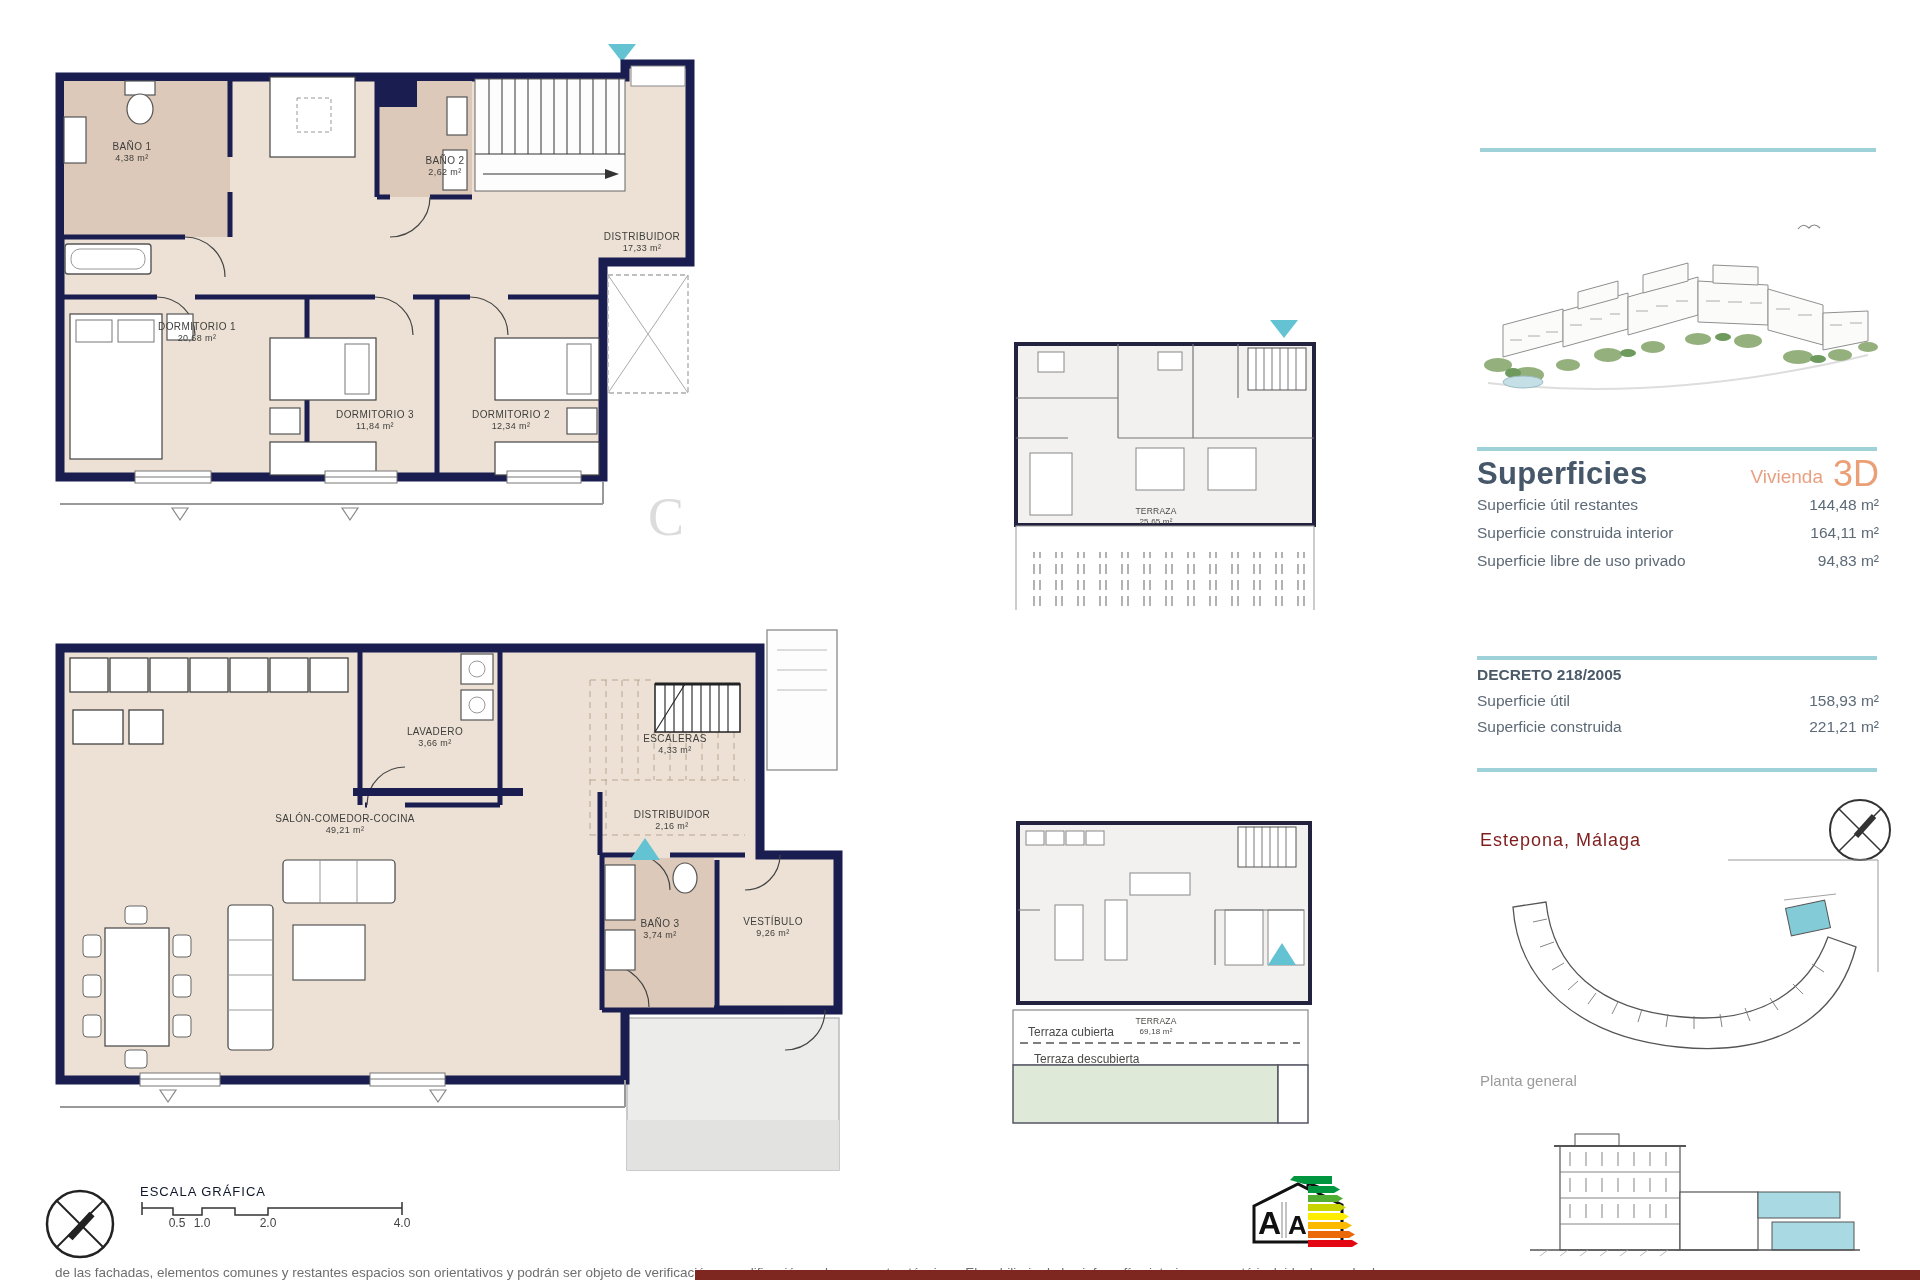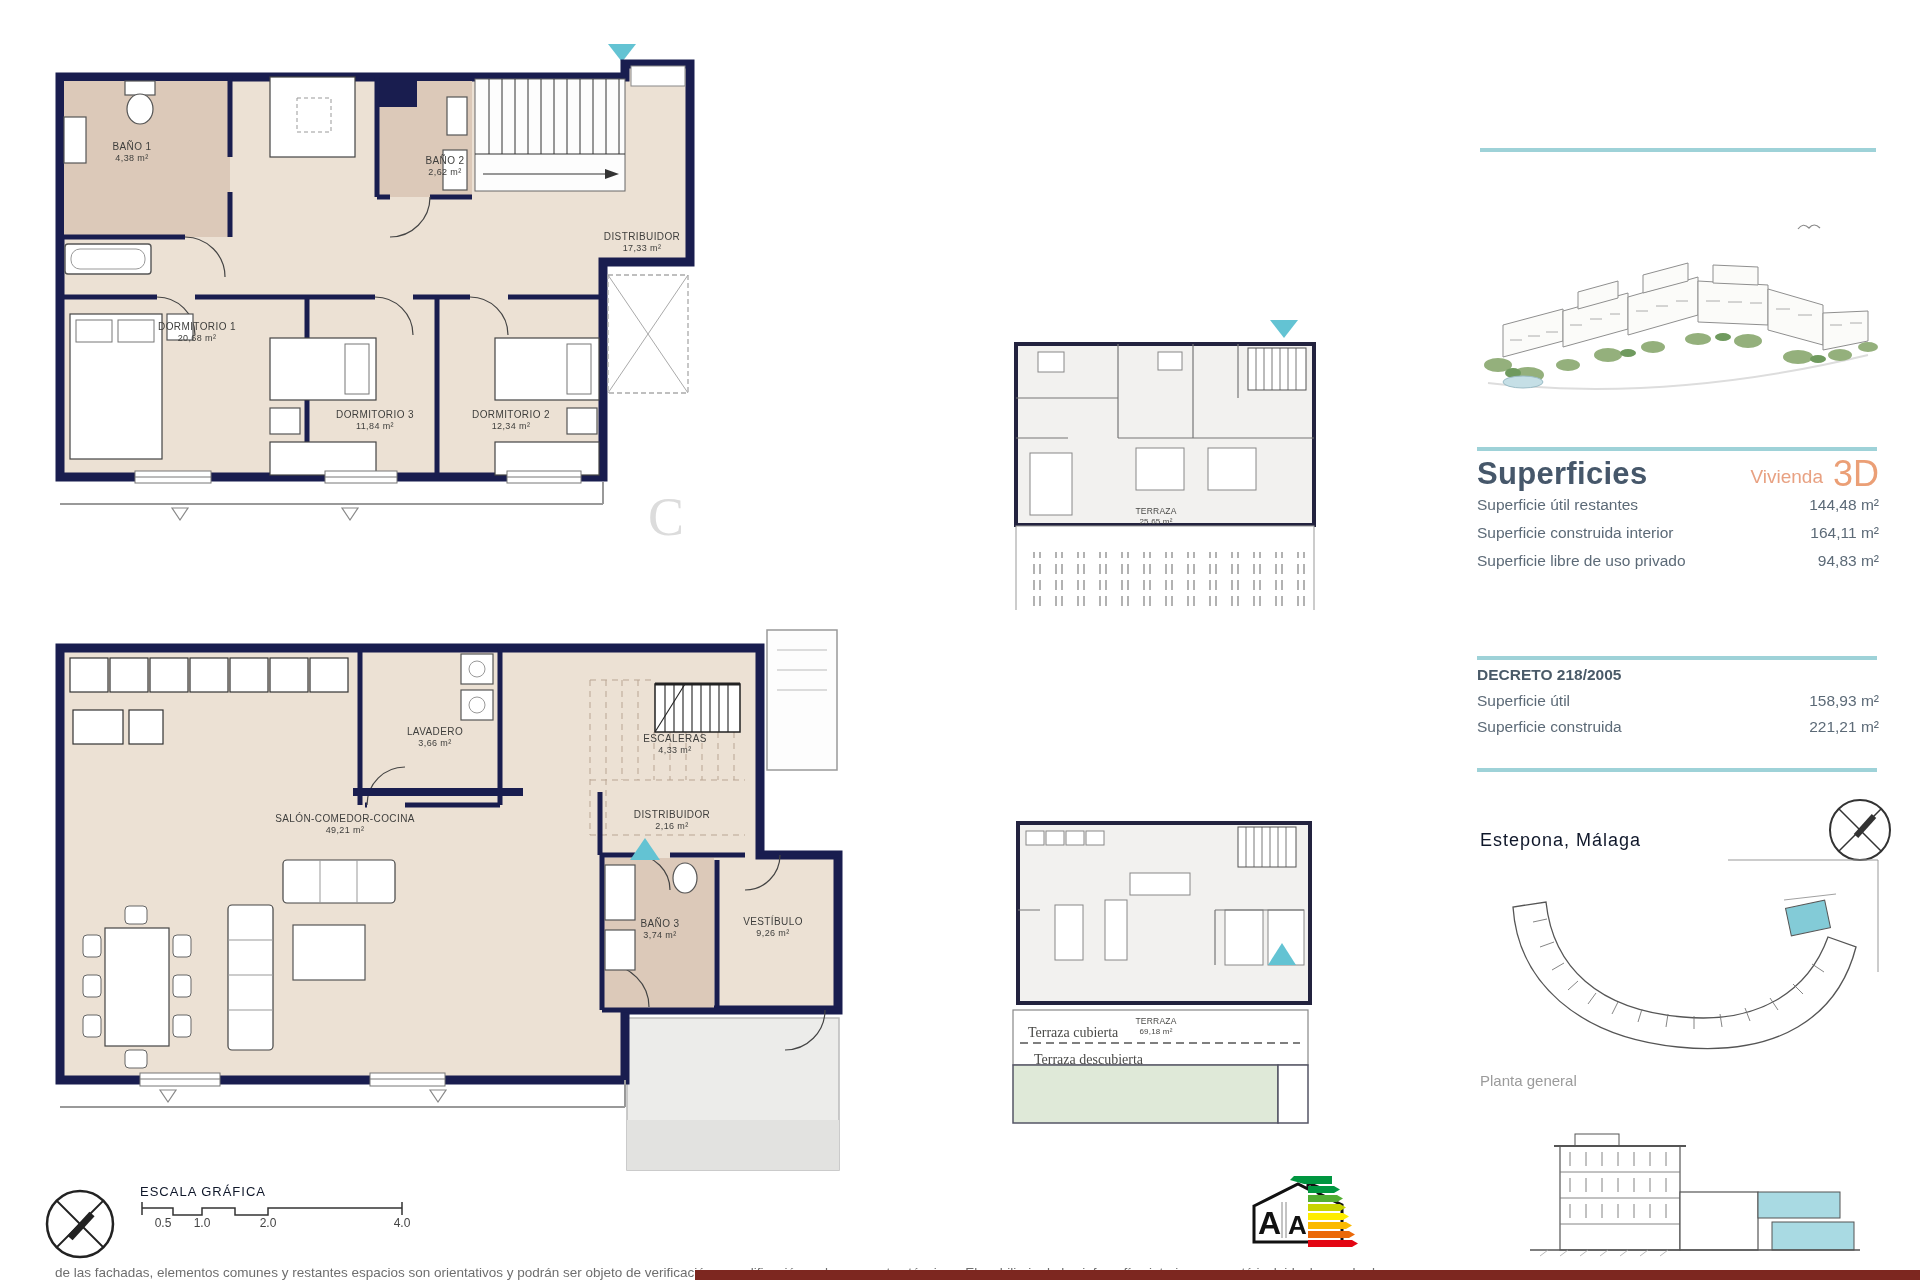--- a/index.html
+++ b/index.html
@@ -8,33 +8,33 @@
   .abs{position:absolute;}
   
   .room-label{position:absolute;transform:translateX(-50%);text-align:center;color:#3e3e3c;
               line-height:1.3;letter-spacing:.4px;white-space:nowrap;}
   .room-label .rn{font-size:10px;}
   .room-label .ra{font-size:9px;}
   .thumb-label{position:absolute;transform:translateX(-50%);text-align:center;color:#4a4a48;
                line-height:1.25;letter-spacing:.2px;white-space:nowrap;}
   .thumb-label .rn{font-size:8.5px;}
   .thumb-label .ra{font-size:8px;}
-  .thumb-note{position:absolute;font-size:14px;color:#4a4a48;white-space:nowrap;font-family:Liberation Serif, serif;}
+  .thumb-note{position:absolute;font-size:12px;color:#4a4a48;white-space:nowrap;}
   
   .tline{position:absolute;height:4px;background:#9ed2d8;}
   .sheet-title{position:absolute;font-size:27px;font-weight:bold;color:#4d5c6e;letter-spacing:.5px;}
   .sheet-title .unit{margin-right:32px;}
   .sup-header{position:absolute;width:402px;display:flex;justify-content:space-between;}
   .sup-title{font-size:31px;font-weight:bold;color:#46576a;letter-spacing:.3px;}
   .sup-sub{font-size:19px;color:#e8a182;padding-bottom:4px;}
   .sup-3d{font-size:36px;color:#eb9f76;font-weight:400;margin-left:10px;line-height:1;}
   .srow{position:absolute;width:402px;display:flex;justify-content:space-between;
         font-size:15.5px;color:#5c6a77;}
   .dec-title{position:absolute;font-size:15.5px;font-weight:bold;color:#4a5a68;}
-  .city{position:absolute;font-size:18px;color:#0f172a;letter-spacing:1px;}
+  .city{position:absolute;font-size:18px;color:#7f1d1d;letter-spacing:1px;}
   .plabel{position:absolute;font-size:15px;color:#9b9b9b;}
   .wmark{position:absolute;font-size:54px;color:#dcdcdc;font-family:"Liberation Serif",serif;}
   
   .scale-title{position:absolute;font-size:13px;color:#0f172a;letter-spacing:1px;}
   .tick{position:absolute;transform:translateX(-50%);font-size:12px;color:#444;}
   .foot{position:absolute;width:1850px;font-size:13.5px;color:#6e6e6e;line-height:18px;white-space:nowrap;overflow:hidden;}
   .maroon{position:absolute;background:#7d2720;}
   svg text{font-family:"Liberation Sans",sans-serif;}
 </style>
 </head>
@@ -412,21 +412,21 @@
     <circle cx="38" cy="38" r="33" fill="#fff" stroke="#222" stroke-width="2.5"></circle>
     <path d="M15,15 L61,61 M61,15 L15,61" stroke="#222" stroke-width="1.8"></path>
     <path d="M28,52 L50,28" stroke="#222" stroke-width="7"></path>
   </svg>
 
   <div class="scale-title" style="left:140px;top:1184px;">ESCALA GRÁFICA</div>
   <svg class="abs" style="left:140px;top:1200px;" width="270" height="30" viewBox="0 0 270 30">
     <path d="M2,2 V15 M262,2 V15" stroke="#333" stroke-width="1.5"></path>
     <path d="M2,8 H33 V15 H62 V8 H95 V15 H128 V8 H262" stroke="#333" stroke-width="1.5" fill="none"></path>
   </svg>
-  <div class="tick" style="left:163px;top:1216px;">0.5</div>
+  <div class="tick" style="left:177px;top:1216px;">0.5</div>
   <div class="tick" style="left:202px;top:1216px;">1.0</div>
   <div class="tick" style="left:268px;top:1216px;">2.0</div>
   <div class="tick" style="left:402px;top:1216px;">4.0</div>
 
   <div class="abs" style="left:1248px;top:1176px;width:110px;height:72px;">
     <svg width="110" height="72" viewBox="0 0 110 72">
       <path d="M6,30 L50,8 L60,13 L60,7 L70,11 L70,17 L94,29 V66 H6 Z" fill="#fff" stroke="#111" stroke-width="3"></path>
       <polygon points="46,0 84,0 84,8 56,8 42,4" fill="#009640"></polygon>
       <g>
         <polygon points="60,10 86,10 92,13.5 86,17 60,17" fill="#009640"></polygon>

